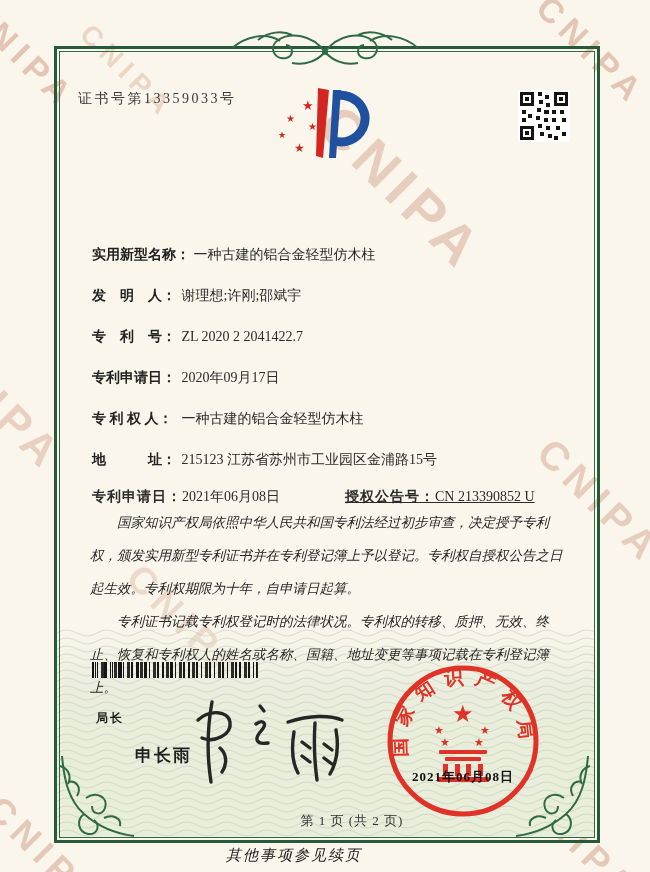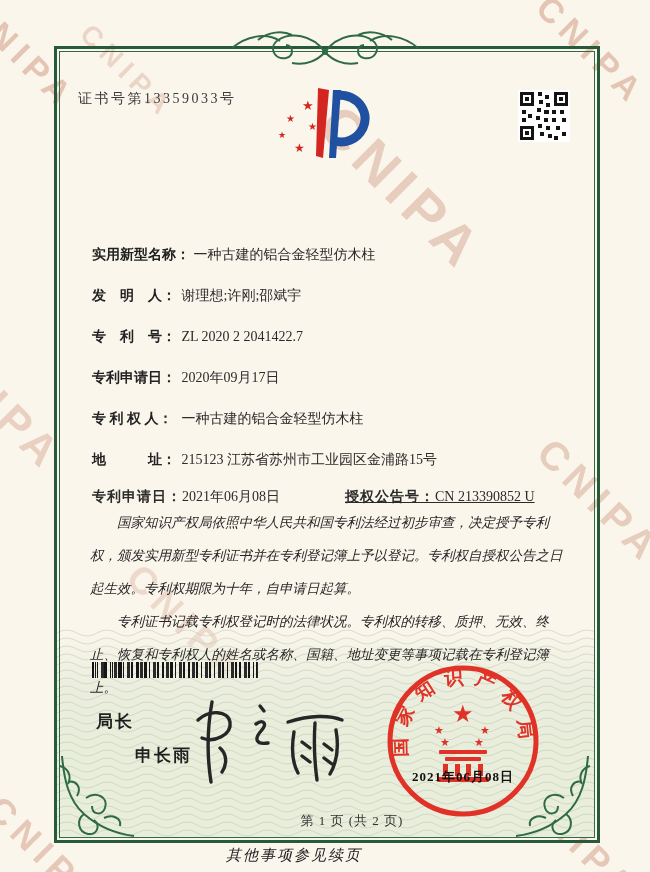--- a/index.html
+++ b/index.html
@@ -73,21 +73,21 @@
   .barcode{
     position:absolute;left:92px;top:662px;width:166px;height:16px;
     background:
       repeating-linear-gradient(90deg,#151515 0 2px,transparent 2px 5px,#151515 5px 6px,transparent 6px 9px,#2a2a2a 9px 12px,transparent 12px 13px),
       repeating-linear-gradient(90deg,transparent 0 3px,#151515 3px 4px,transparent 4px 11px,#151515 11px 13px,transparent 13px 17px);
   }
 
   .director-title{
     position:absolute;left:96px;top:710px;
     font-family:"Liberation Sans","DejaVu Sans",sans-serif;
-    font-size:17px;font-weight:700;color:#1f1f1f;letter-spacing:2px;
+    font-size:12px;font-weight:700;color:#1f1f1f;letter-spacing:2px;
   }
   .director-name{
     position:absolute;left:96px;top:744px;
     font-family:"Liberation Sans","DejaVu Sans",sans-serif;
     font-size:17px;font-weight:700;color:#1f1f1f;letter-spacing:2px;margin-left:39px;
   }
   .sig{position:absolute;left:190px;top:692px;}
 
   .seal{position:absolute;left:382px;top:660px;}
   .seal-date{

